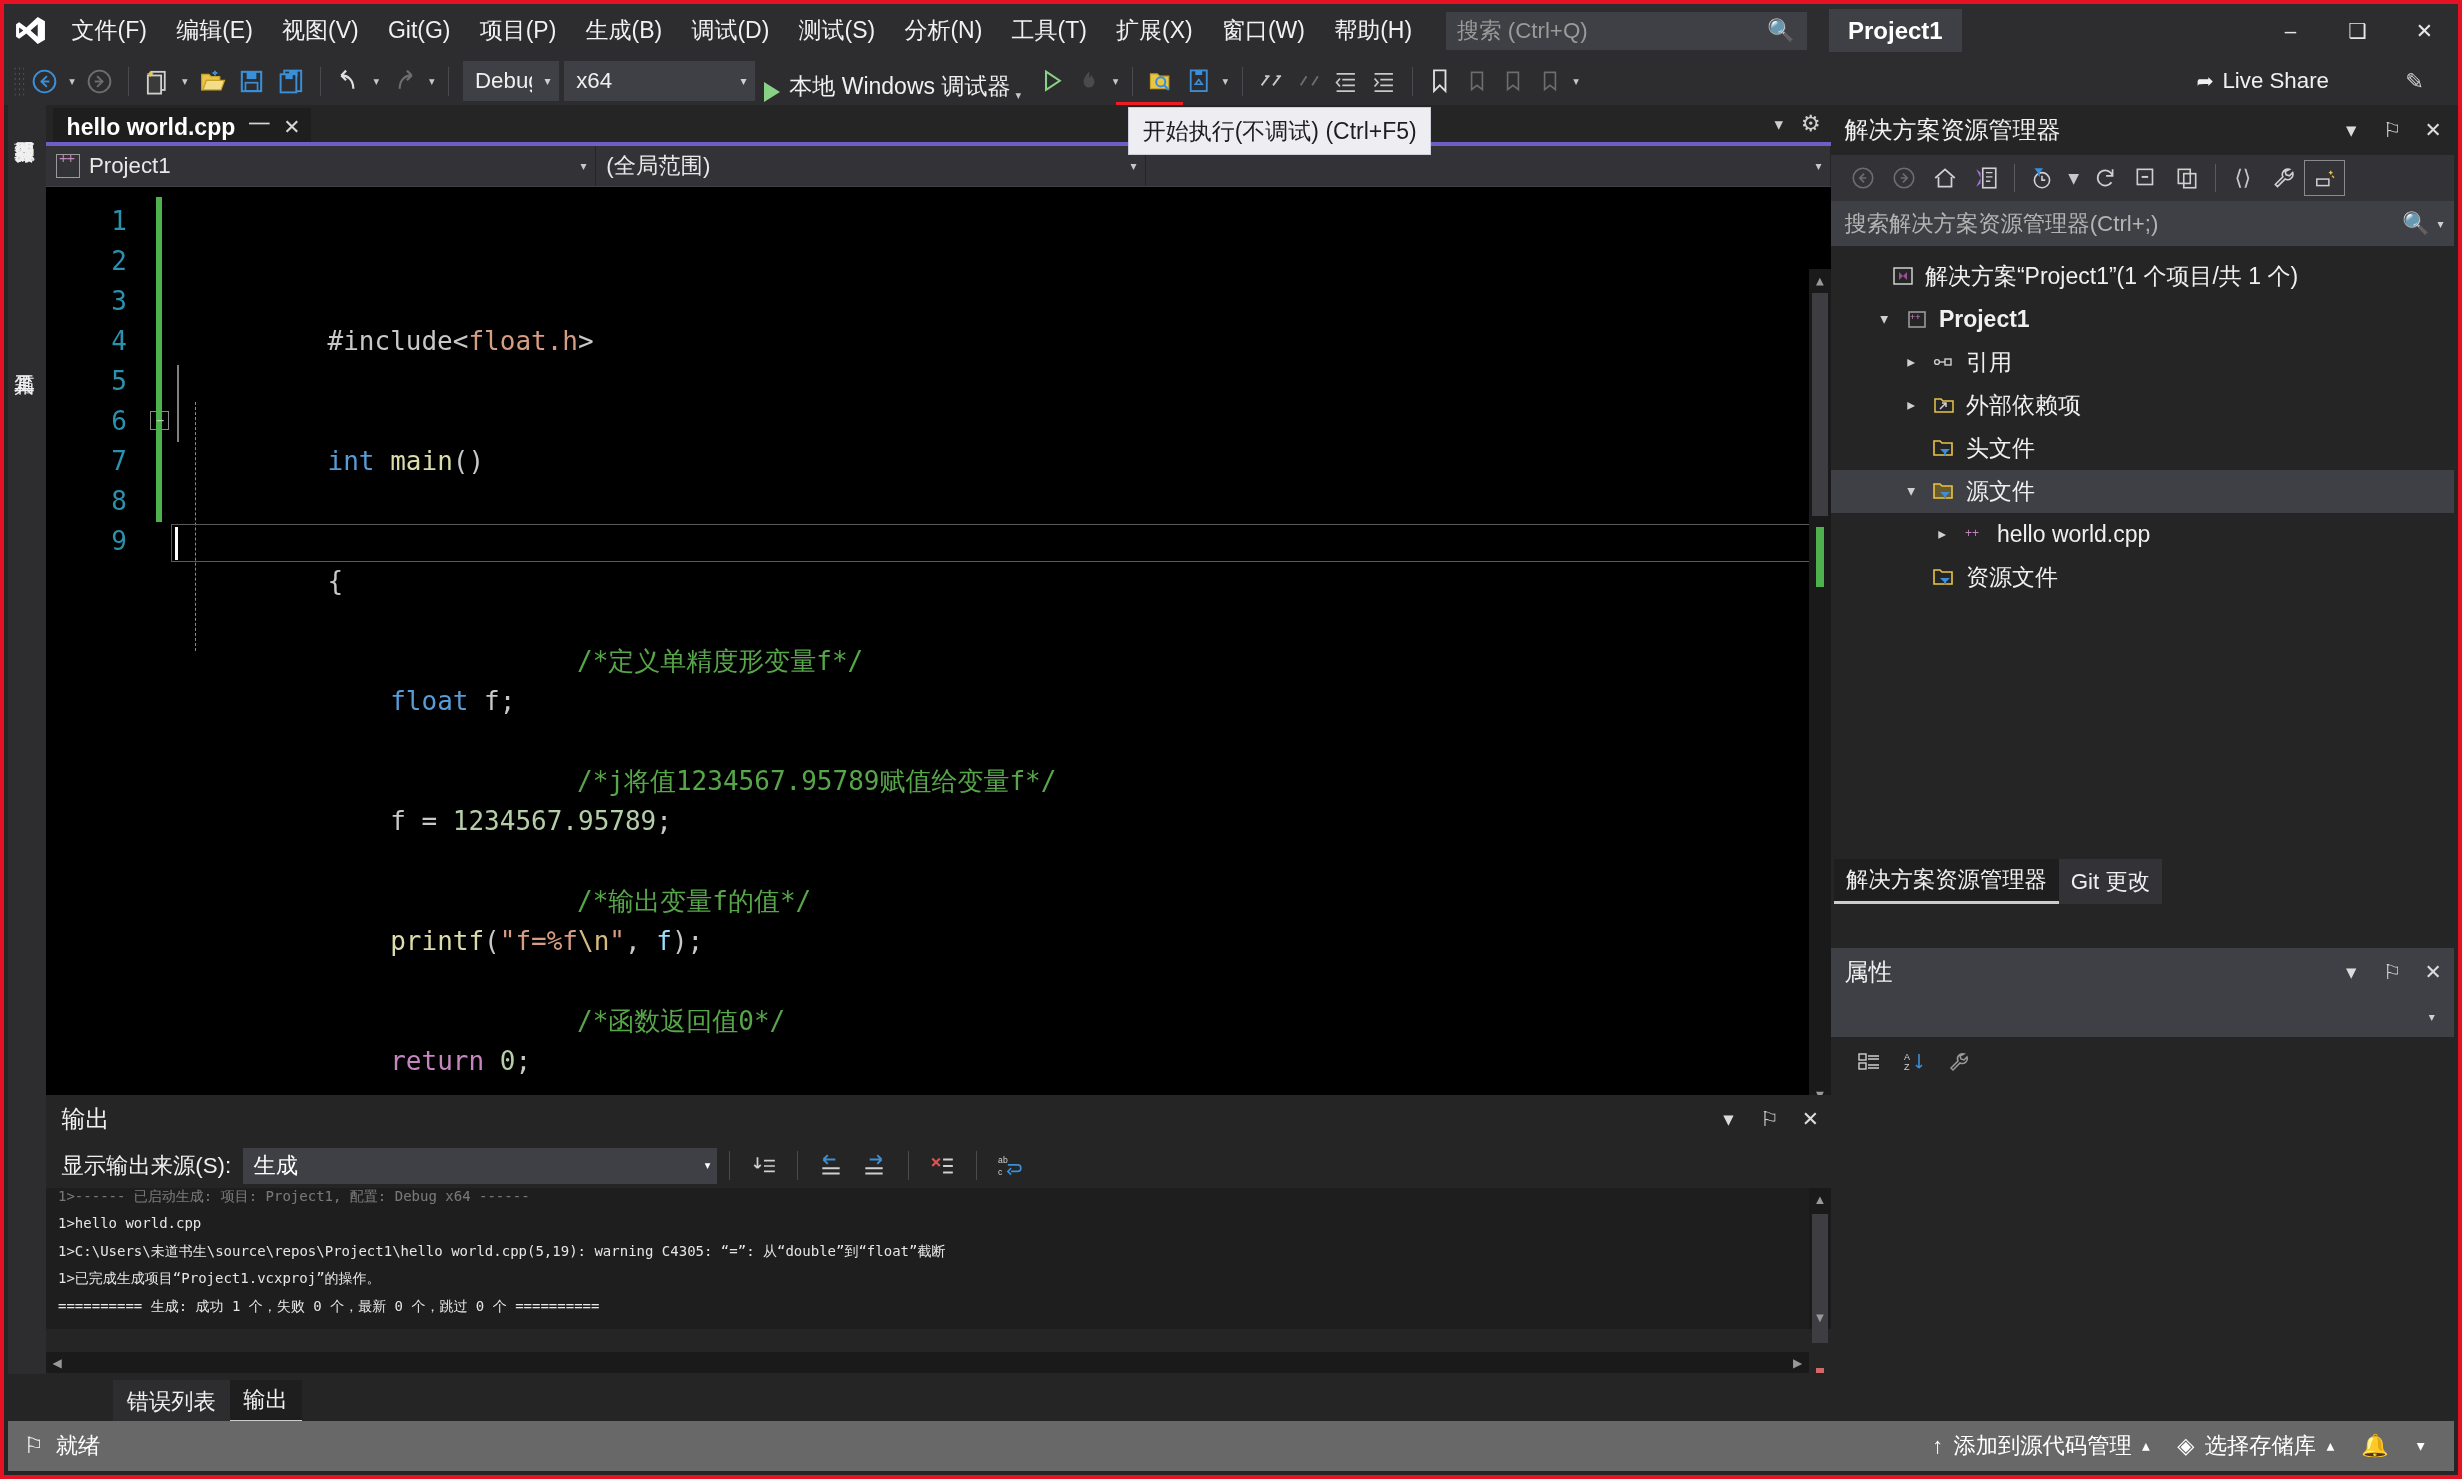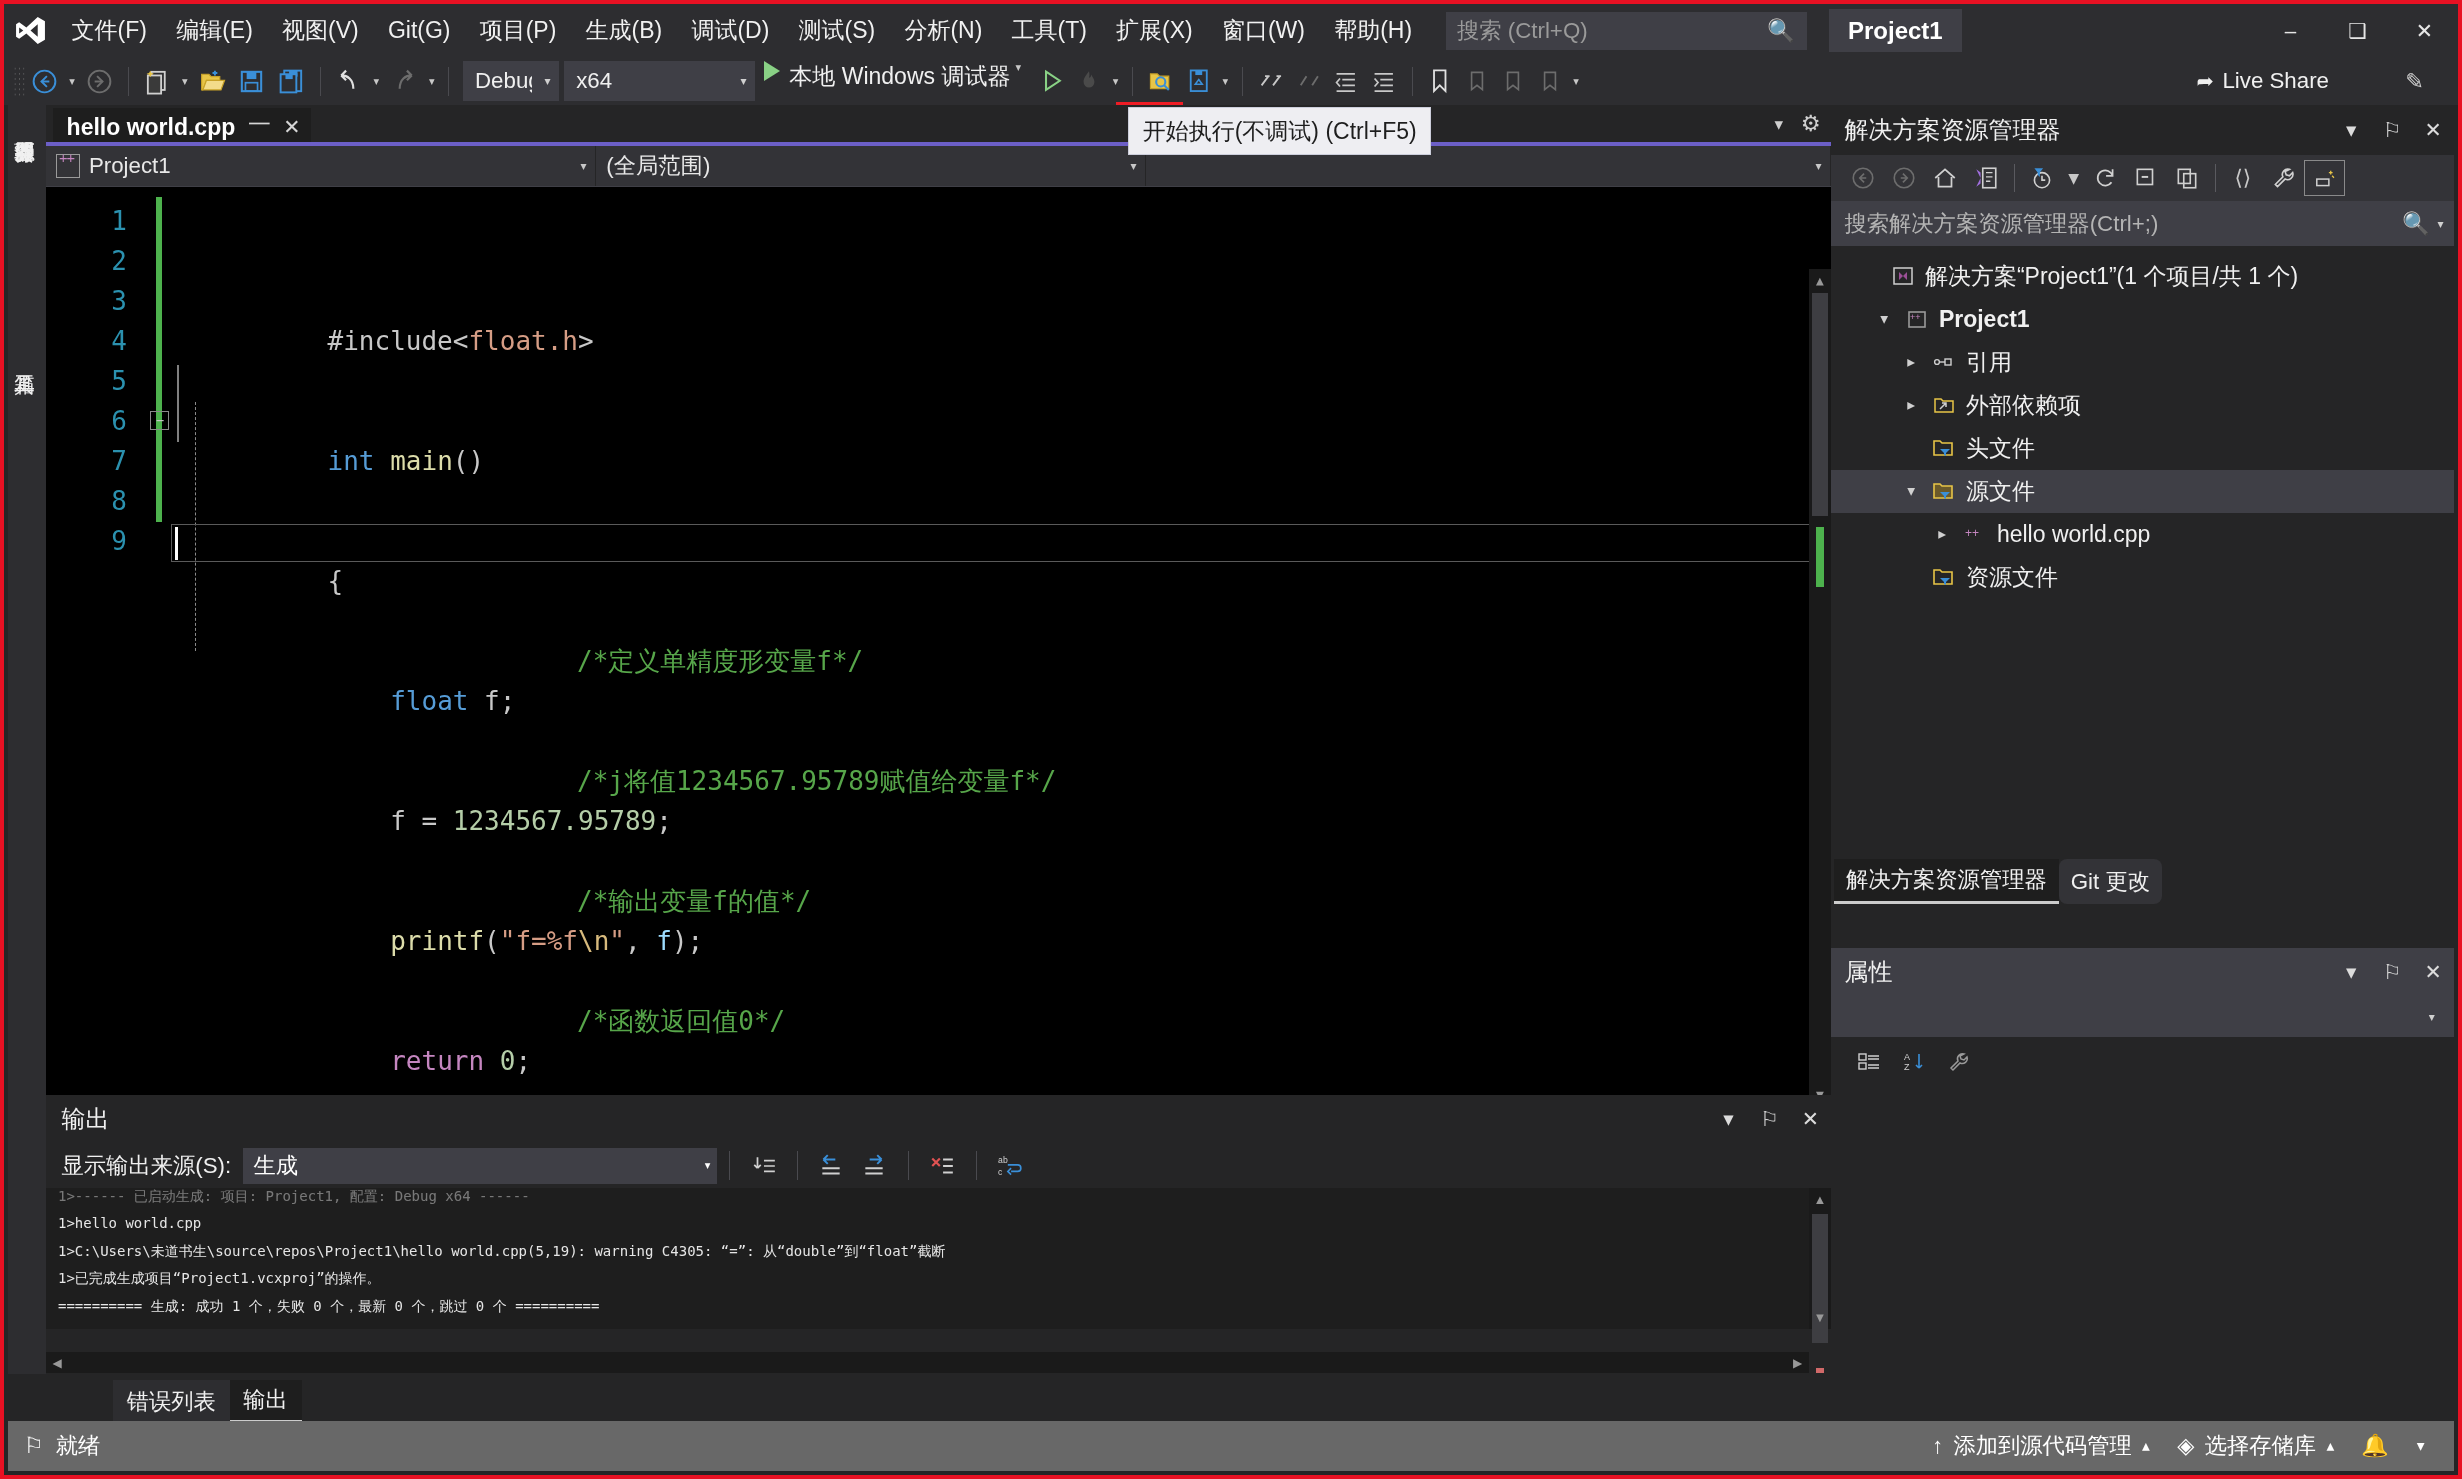--- a/index.html
+++ b/index.html
@@ -73,21 +73,21 @@
   .combo {
     height: 40px; background: #3f3f46; color: #f0f0f0;
     display: flex; align-items: center; padding: 0 8.6px 0 12px;
     font-size: 22.3px; margin-left: 5.2px;
   }
   .combo .cval { white-space: nowrap; overflow: hidden; }
   .combo .carrow { margin-left: auto; padding-left: 12px; font-size: 12px; color: #d0d0d0; }
   .combo.debugc { width: 96px; }
   .combo.platc  { width: 191px; }
   .run-btn {
-    display: flex; align-items: flex-start; height: 41px; padding: 0 6.9px 0 8.6px;
+    display: flex; align-items: flex-end; height: 41px; padding: 0 6.9px 0 8.6px;
     color: #f0f0f0; font-size: 23px; white-space: nowrap;
   }
   .tri { width: 0; height: 0; border-left: 16.3px solid #89d185;
          border-top: 10.3px solid transparent; border-bottom: 10.3px solid transparent;
          margin-right: 9.5px; }
   .live-share {
     position: absolute; right: 129px; top: 53px; height: 48px;
     display: flex; align-items: center; color: #f0f0f0; font-size: 22.3px;
   }
   .ls-ico { margin-right: 8.6px; font-size: 20.6px; }
@@ -307,21 +307,21 @@
   .ticon { width: 34px; display: flex; align-items: center; justify-content: center;
     margin-right: 5.2px; flex: none; }
   .bold { font-weight: bold; }
   .se-tabs {
     position: absolute; left: 0; right: 0; top: 749px; height: 50px;
     display: flex; align-items: flex-end; padding-left: 3.4px; background: #252526;
   }
   .setab { height: 45px; display: flex; align-items: center; padding: 0 12px;
     font-size: 22.3px; color: #f0f0f0; background: #252526; }
   .setab.active { background: #1e1e1e; border-bottom: 3.4px solid #cccccc; }
-  .setab.inactive { background: #333337; border-radius: 8px; }
+  .setab.inactive { background: #333337; }
   .props-panel {
     position: absolute; left: 0; right: 0; top: 804px; bottom: 0; background: #252526; margin-top: 39px;
   }
   .props-header {
     height: 48px; background: #3f3f46; display: flex; align-items: center;
     color: #f0f0f0; font-size: 24px; padding-left: 13.7px;
   }
   .props-header .ctl { margin-left: auto; display: flex; }
   .props-header .ctl span { width: 41px; text-align: center; font-size: 20.6px; color: #dcdcdc; }
   .props-combo { height: 41px; background: #3f3f46; display: flex; align-items: center;

